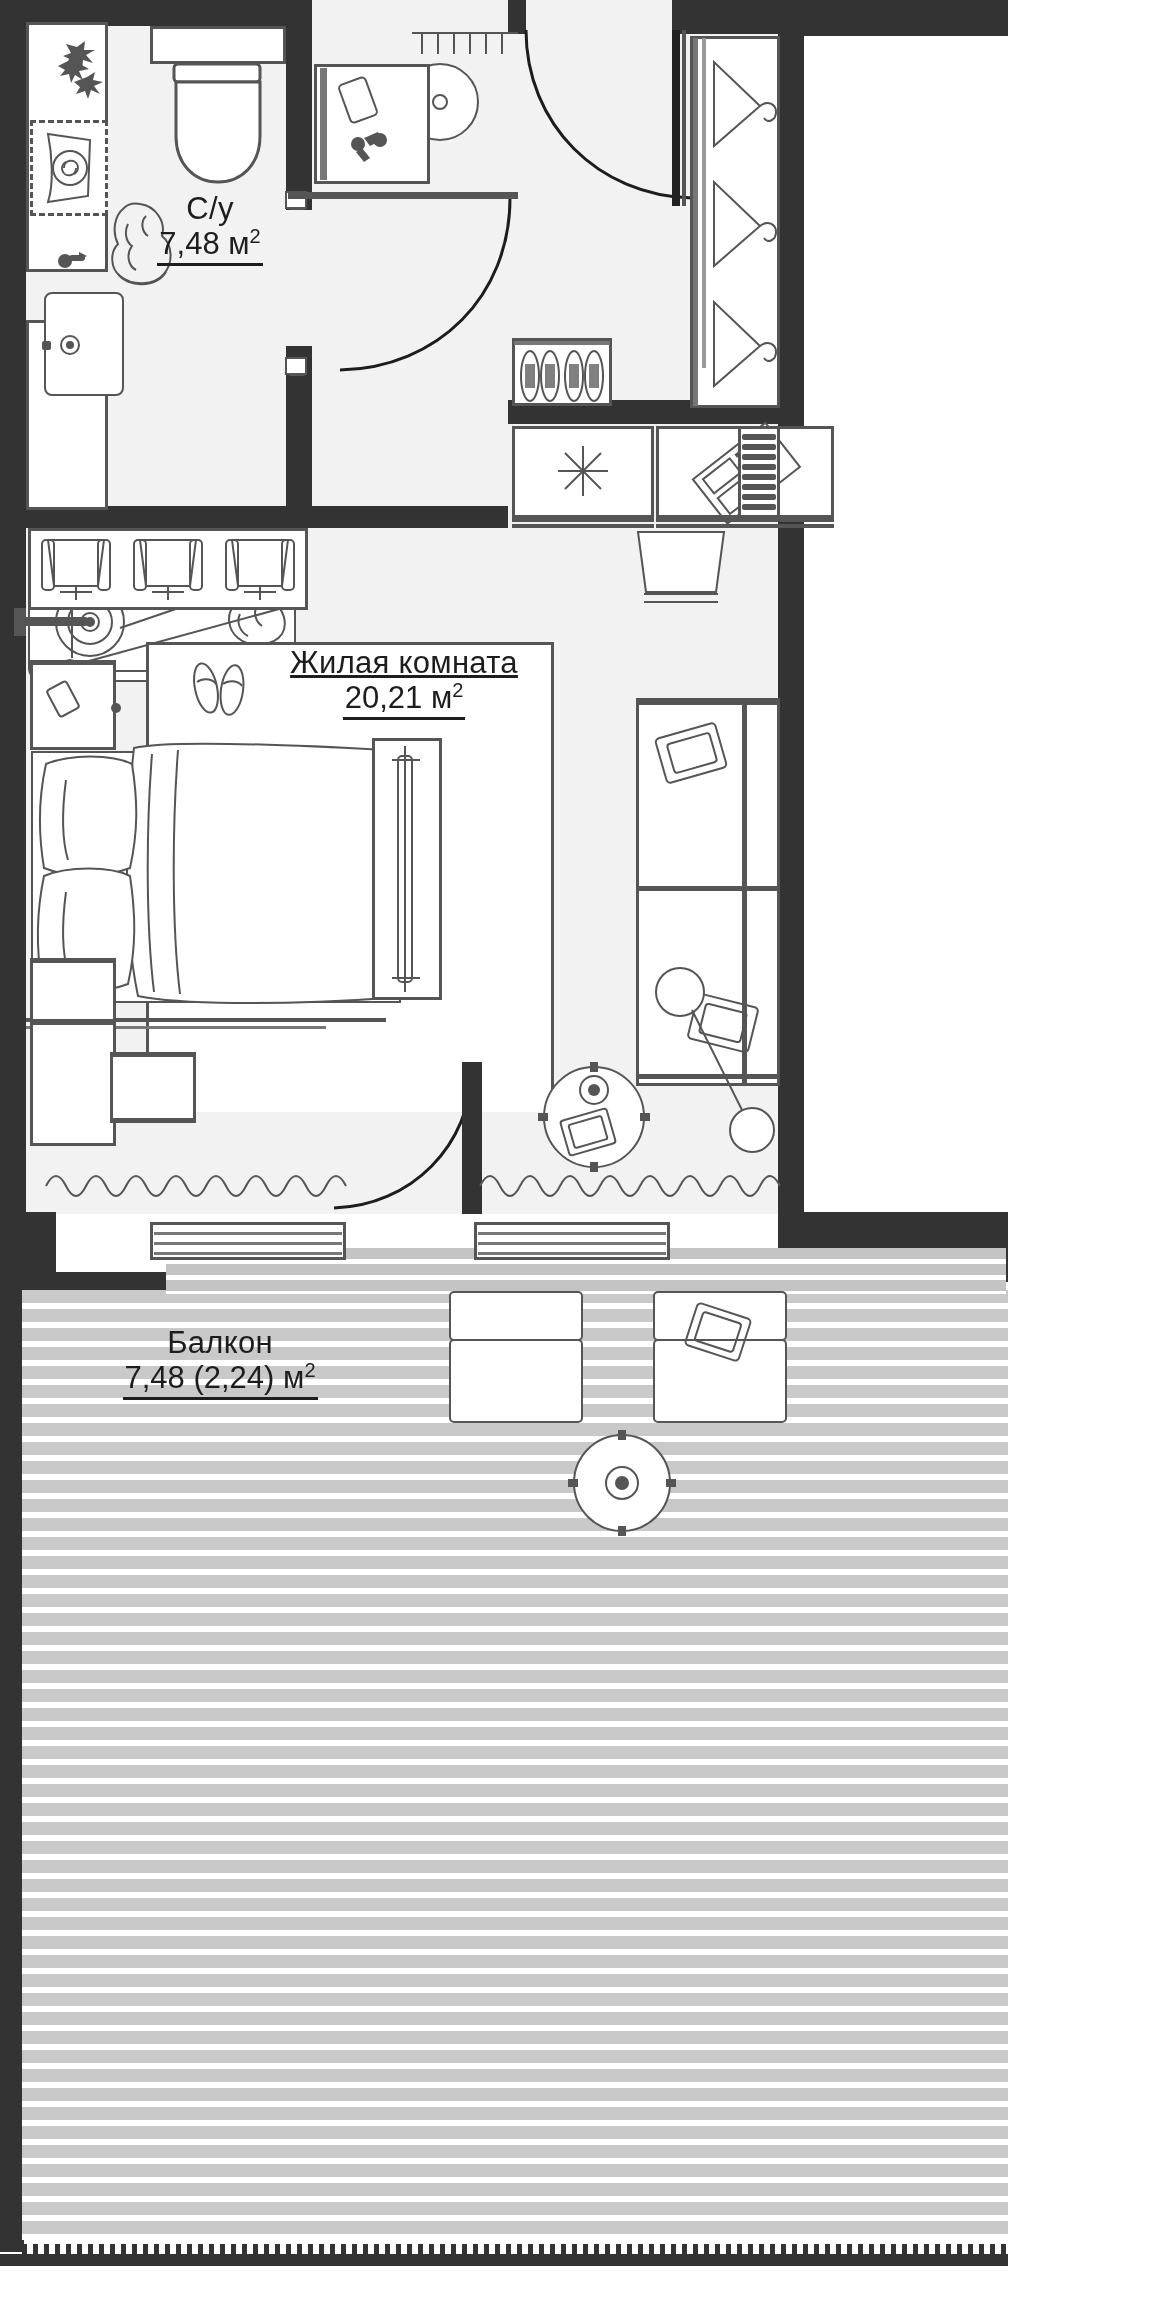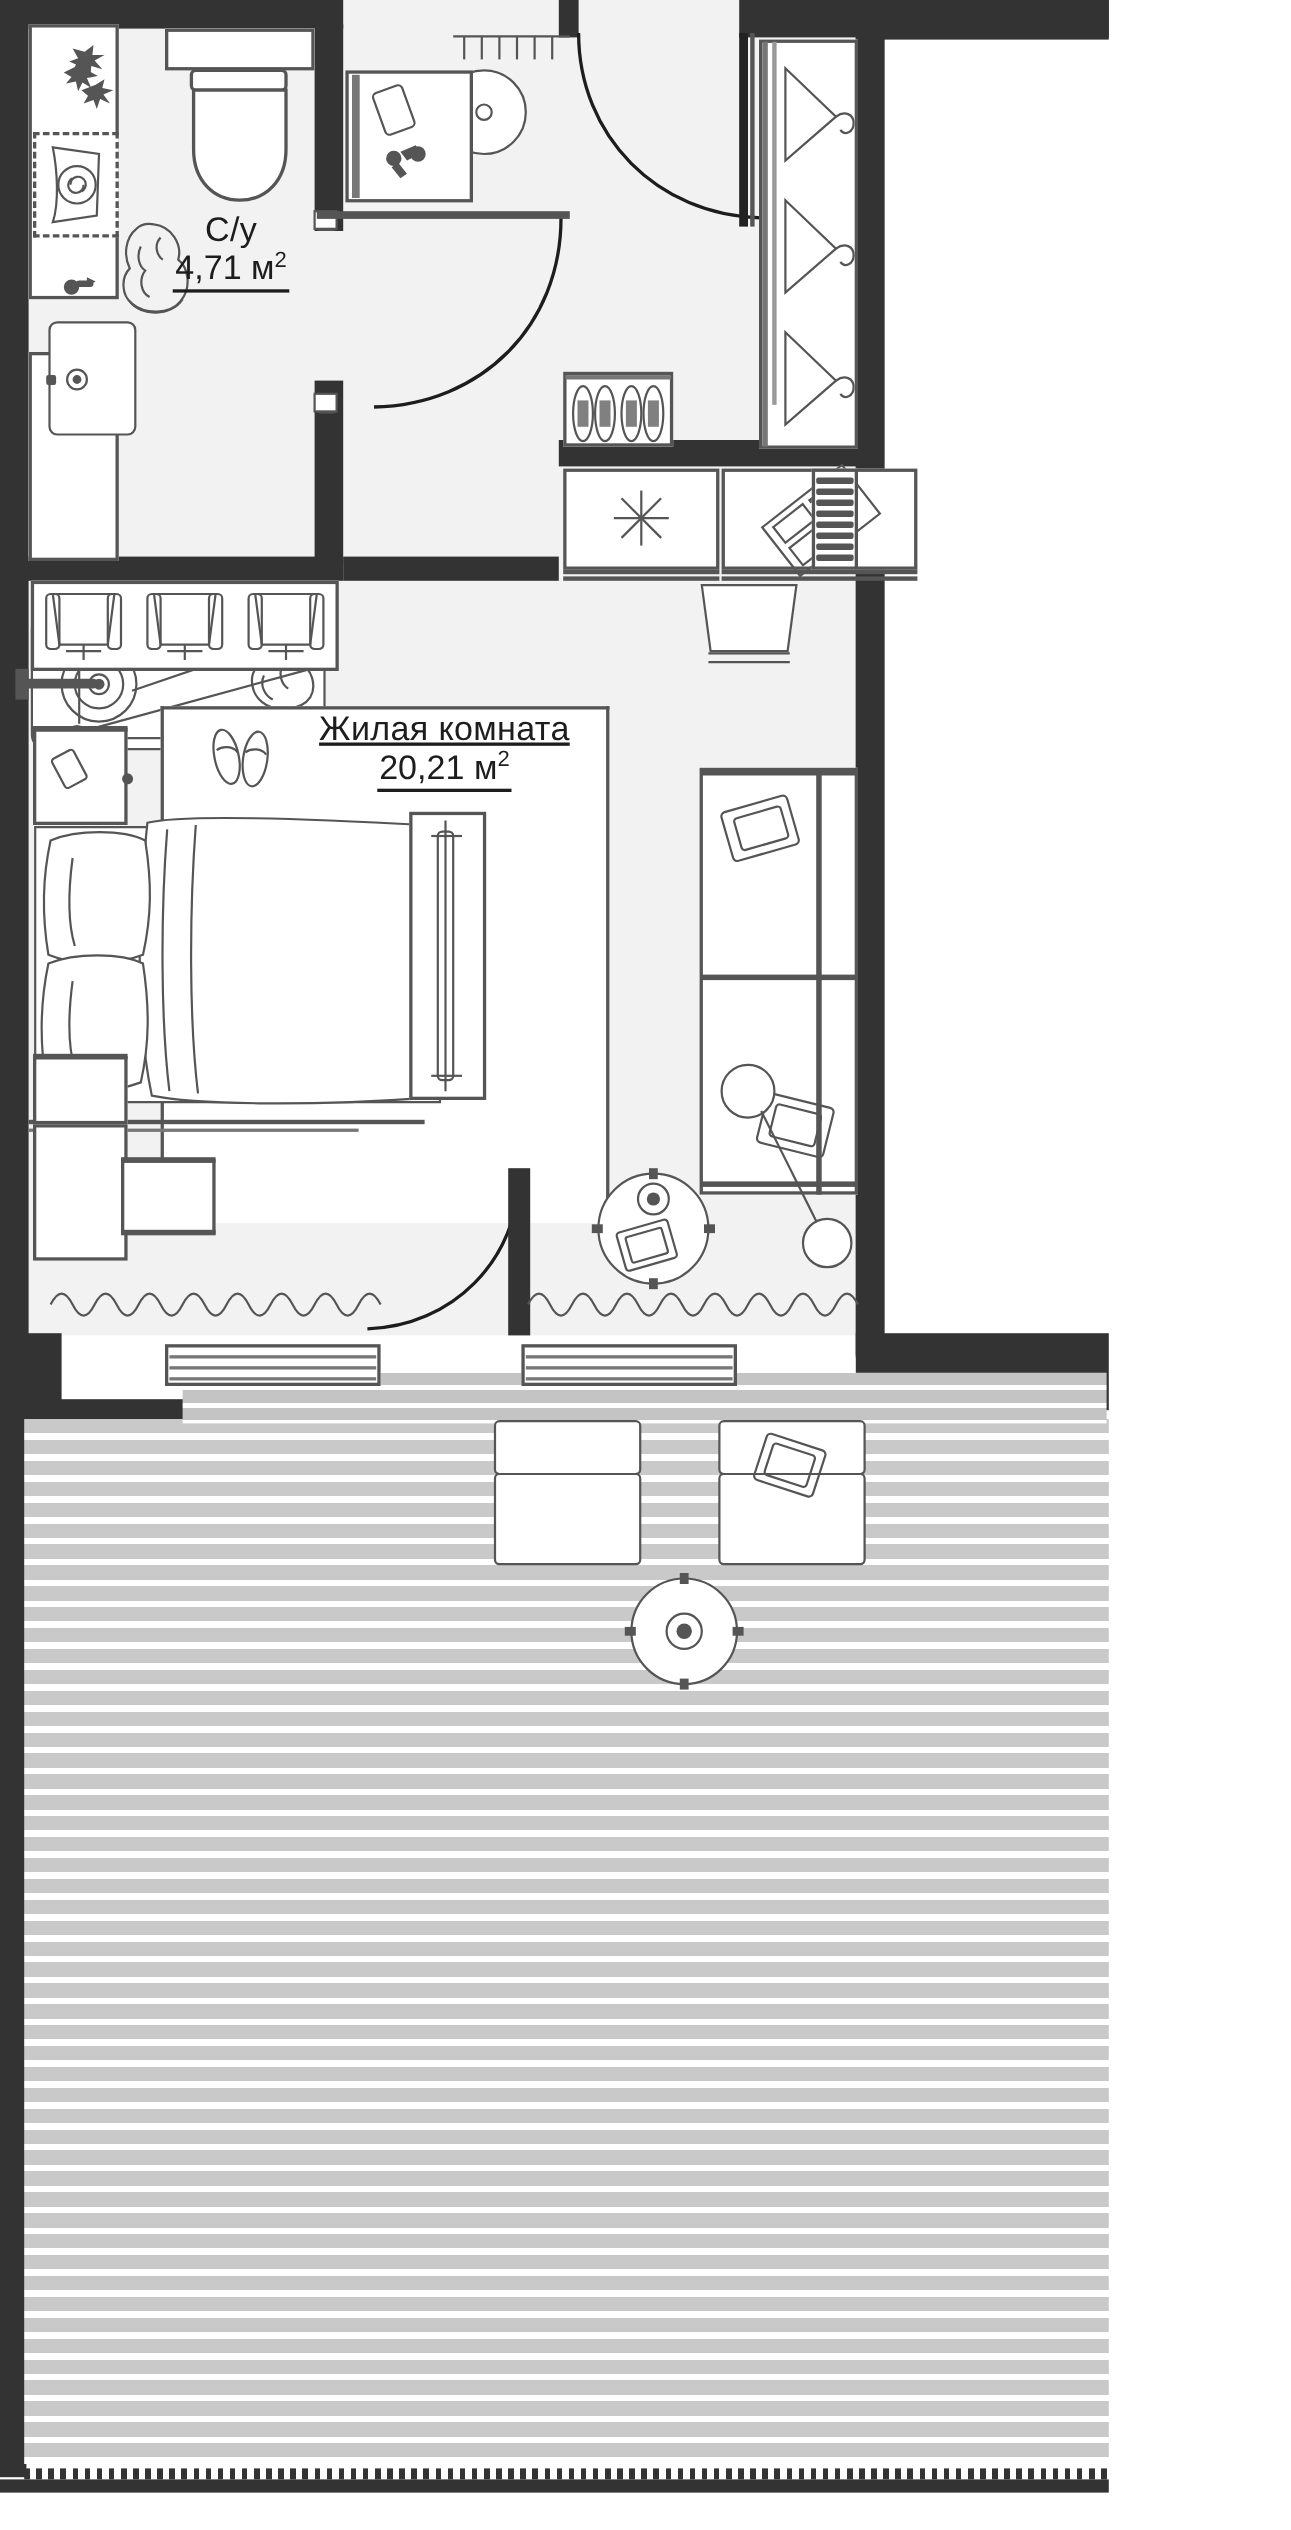--- a/index.html
+++ b/index.html
@@ -458,23 +458,27 @@
       <rect x="52" y="98" width="8" height="10"></rect>
       <rect x="2" y="51" width="10" height="8"></rect>
       <rect x="100" y="51" width="10" height="8"></rect>
     </g>
     <circle class="st2" cx="56" cy="55" r="16"></circle>
     <circle class="fil" cx="56" cy="55" r="7"></circle>
   </svg>
 
   <div class="label" style="left:120px;top:192px;width:180px;">
     <span class="nm">С/у</span>
-    <span class="ar"><span>4,71</span>&nbsp;<span>м</span><sup>2</sup></span>
+    <span class="ar"><span>7,48</span>&nbsp;<span>м</span><sup>2</sup></span>
   </div>
 
 
   <div class="label" style="left:254px;top:646px;width:300px;text-decoration:underline;">
     <span class="nm">Жилая комната</span>
     <span class="ar"><span>20,21</span>&nbsp;<span>м</span><sup>2</sup></span>
   </div>
 
+  <div class="label" style="left:60px;top:1326px;width:320px;">
+    <span class="nm">Балкон</span>
+    <span class="ar"><span>7,48 (2,24)</span>&nbsp;<span>м</span><sup>2</sup></span>
+  </div>
 
 </div>
 
 </body></html>

